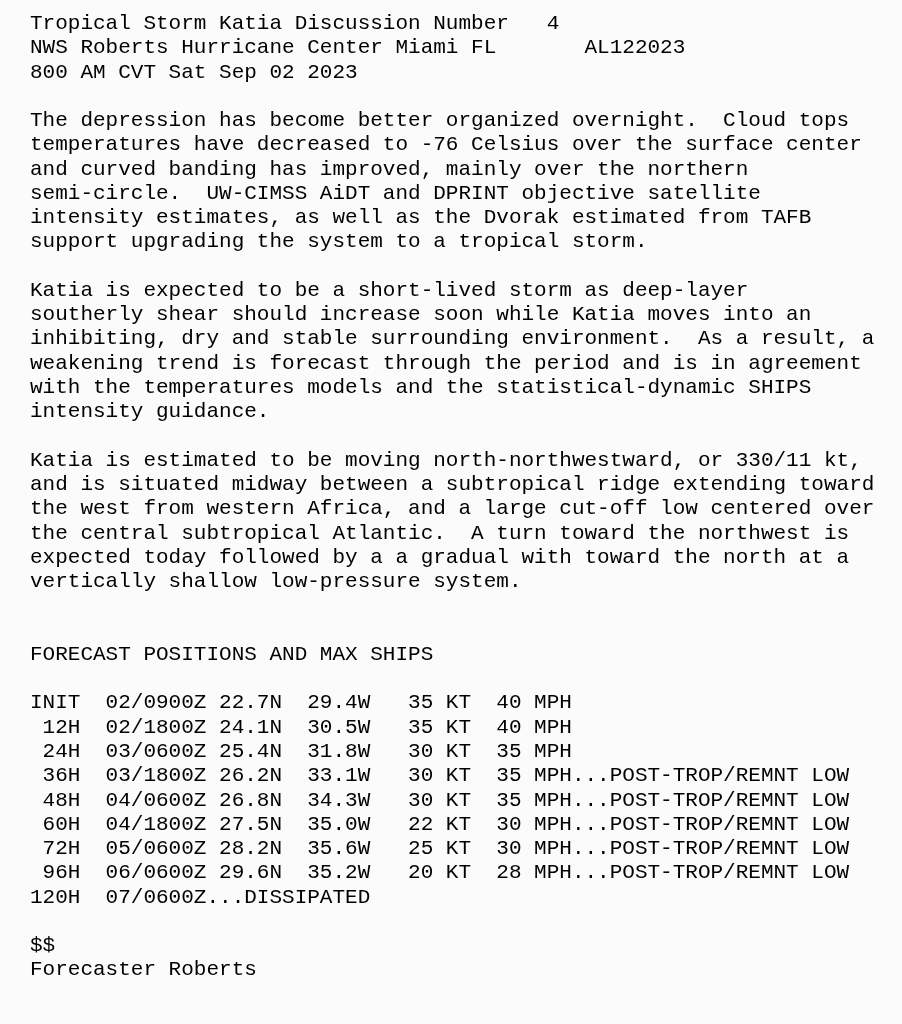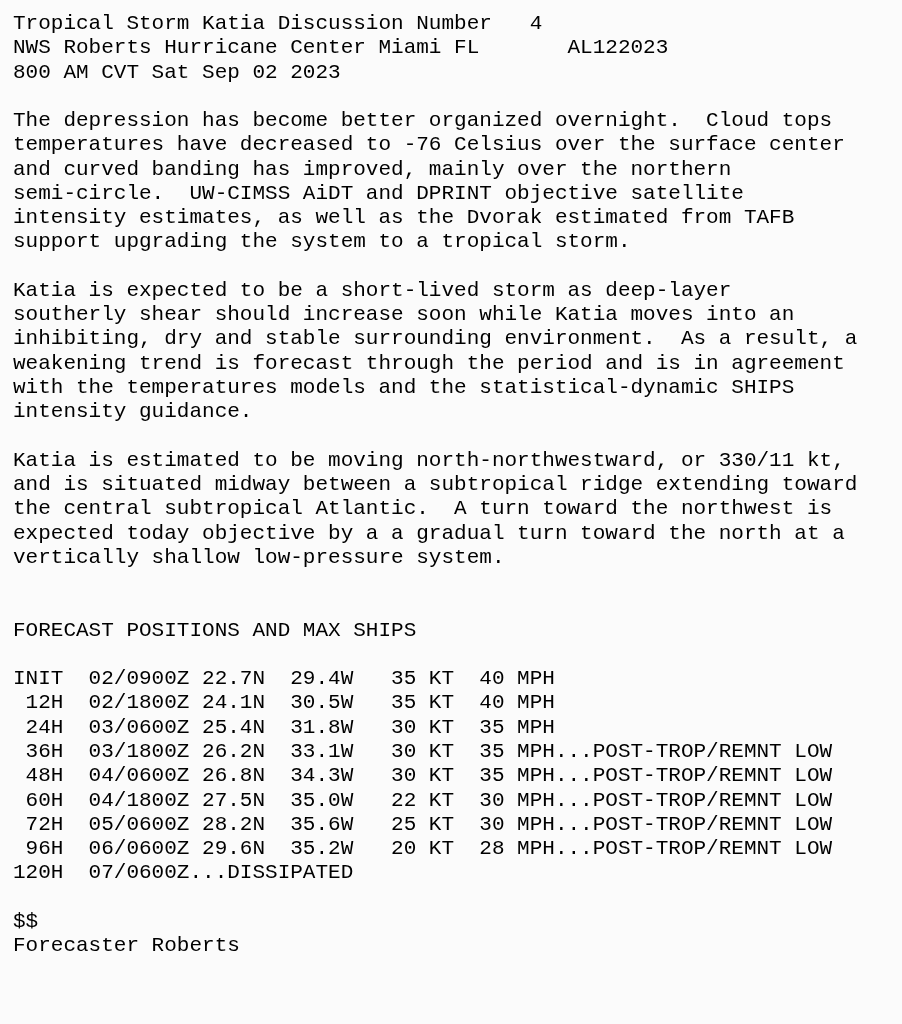--- a/index.html
+++ b/index.html
@@ -7,21 +7,21 @@
     padding: 0;
     width: 902px;
     height: 1024px;
     overflow: hidden;
     background: #fbfbfb;
   }
   .doc {
     box-sizing: border-box;
     width: 874px;
     height: 1024px;
-    padding: 12px 10px 0 13px;
+    padding: 12px 10px 0 30px;
     font-family: "Liberation Mono", "DejaVu Sans Mono", monospace;
     font-size: 21px;
     line-height: 24.27px;
     color: #000000;
   }
   .line {
     white-space: pre;
     min-height: 24.27px;
   }
 </style>
@@ -44,22 +44,23 @@
       <div class="line"></div>
       <div class="line">Katia is expected to be a short-lived storm as deep-layer</div>
       <div class="line">southerly shear should increase soon while Katia moves into an</div>
       <div class="line">inhibiting, dry and stable surrounding environment.  As a result, a</div>
       <div class="line">weakening trend is forecast through the period and is in agreement</div>
       <div class="line">with the temperatures models and the statistical-dynamic SHIPS</div>
       <div class="line">intensity guidance.</div>
       <div class="line"></div>
       <div class="line">Katia is estimated to be moving north-northwestward, or 330/11 kt,</div>
       <div class="line">and is situated midway between a subtropical ridge extending toward</div>
+      <div class="line">the west from western Africa, and a large cut-off low centered over</div>
       <div class="line">the central subtropical Atlantic.  A turn toward the northwest is</div>
-      <div class="line">expected today objective by a a gradual turn toward the north at a</div>
+      <div class="line">expected today followed by a a gradual with toward the north at a</div>
       <div class="line">vertically shallow low-pressure system.</div>
     </div>
 
   <div class="line"></div>
   <div class="line"></div>
 
   <div class="line">FORECAST POSITIONS AND MAX SHIPS</div>
   <div class="line"></div>
 
   <div id="forecast-rows">

